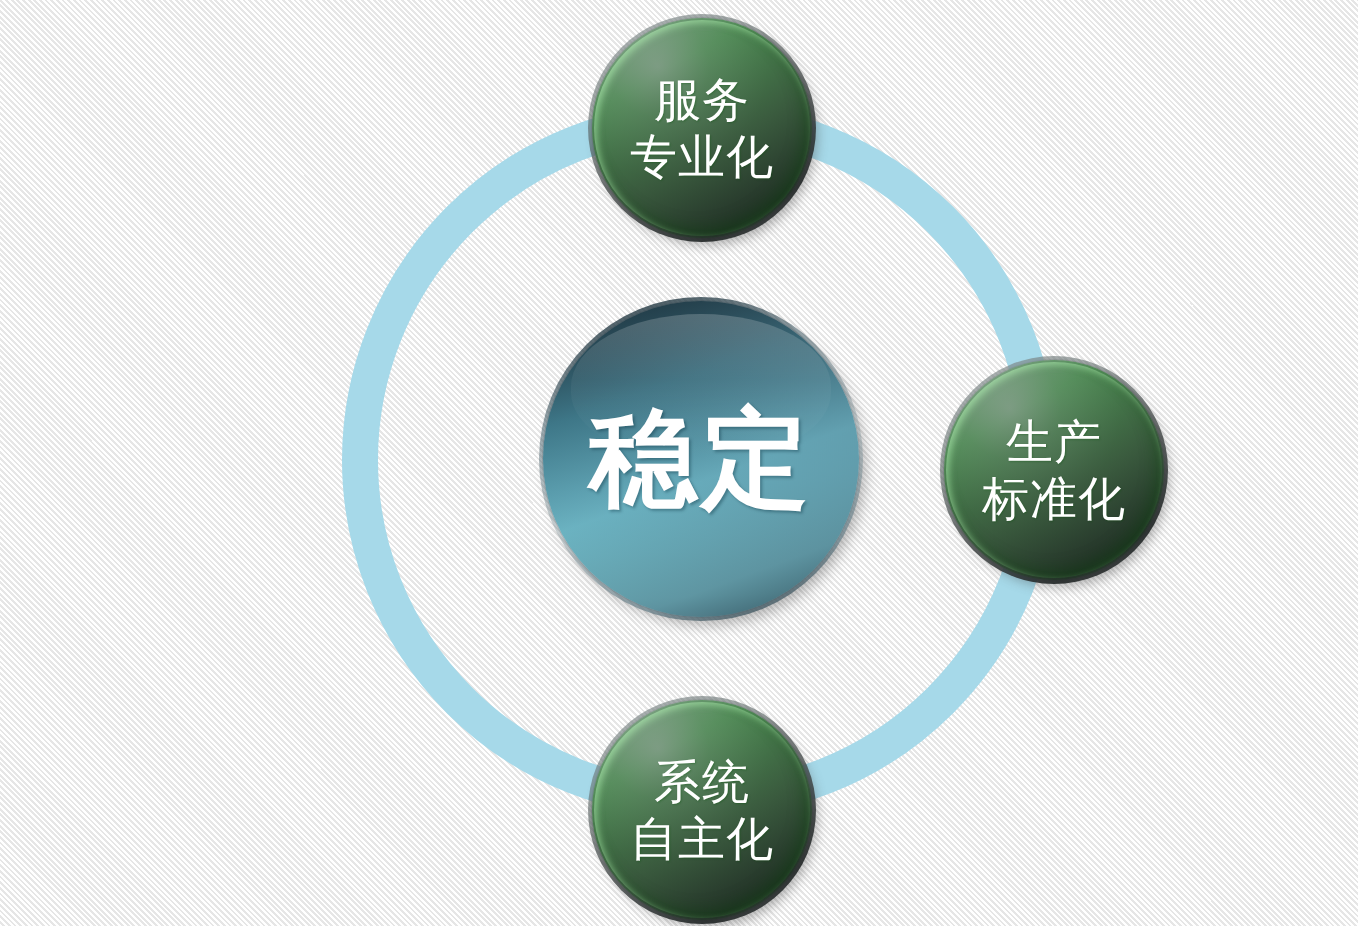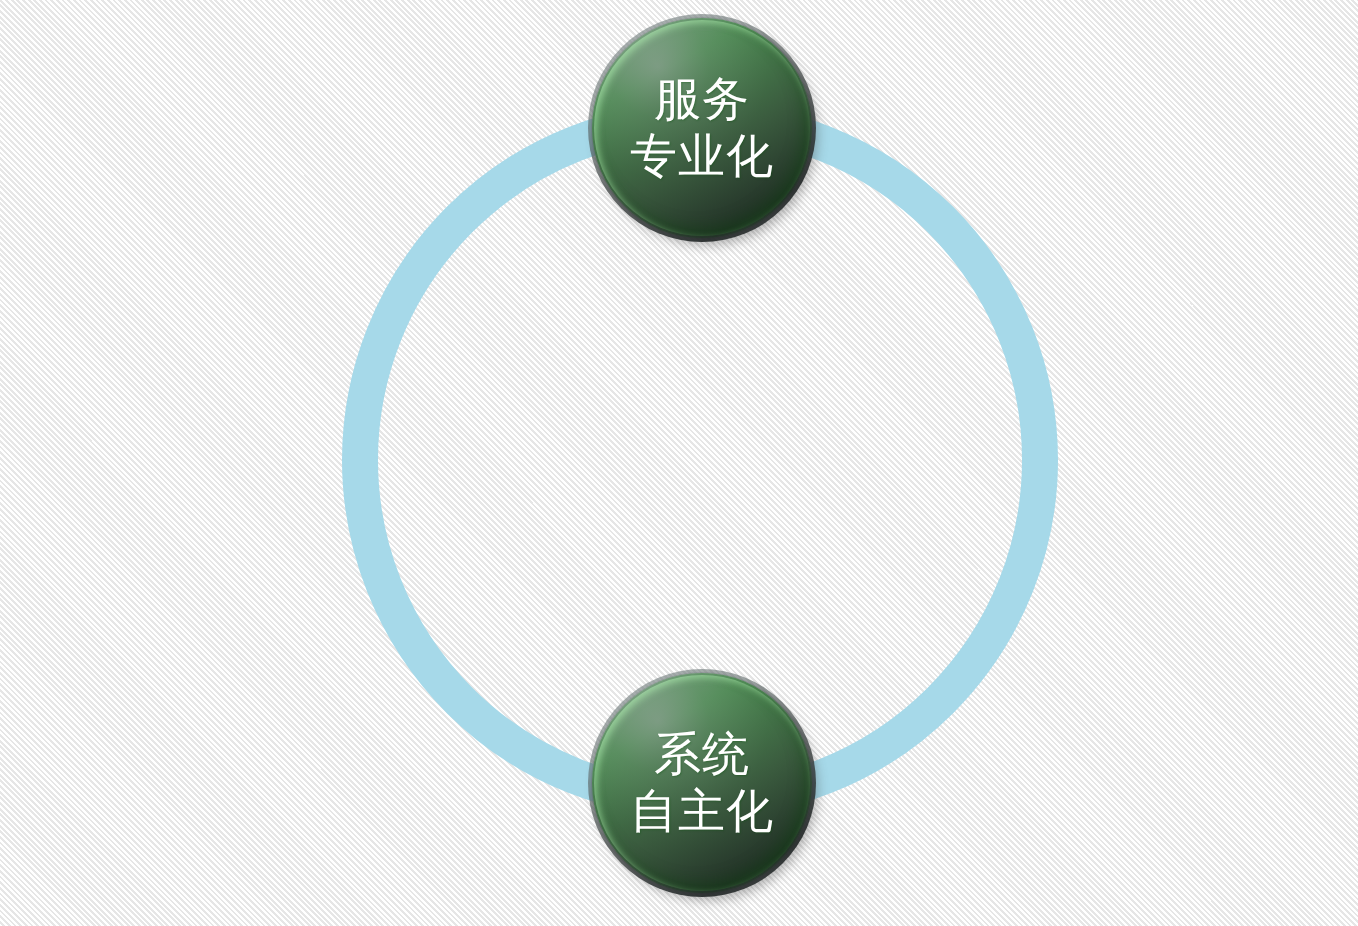--- a/index.html
+++ b/index.html
@@ -160,49 +160,56 @@
     background: transparent;
     box-shadow:
       inset 3px 3px 7px rgba(190,255,190,0.55),
       inset -6px -8px 16px rgba(0,70,0,0.30);
     pointer-events: none;
   }
   .node-label {
     position: relative;
     z-index: 5;
     color: #ffffff;
-    font-family: Liberation Serif, serif;
+    font-family: Liberation Sans, sans-serif;
     font-size: 47px;
     line-height: 1.22;
     text-align: center;
     white-space: pre-line;
     letter-spacing: 1px;
     text-shadow: 1px 1px 2px rgba(0,80,0,0.30);
   }
 
   #node-top    { left: 592px; top: 18px;  }
   #node-right  { left: 944px; top: 360px; }
-  #node-bottom { left: 592px; top: 673px; }
+  #node-bottom { left: 592px; top: 700px; }
   #node-left   { left: 262px; top: 358px; }
 </style>
 </head>
 <body>
 
 <div id="stage">
 
   <svg class="ring-wrap" viewBox="0 0 1358 926">
     <circle cx="700" cy="460" r="340" fill="none" stroke="#a6d9e9" stroke-width="36"></circle>
   </svg>
 
+  <div class="center-node">
+    <span class="center-label">稳定</span>
+  </div>
 
   <div class="node" id="node-top">
     <span class="node-label">服务
 专业化</span>
   </div>
 
+  <div class="node" id="node-right">
+    <span class="node-label">生产
+标准化</span>
+  </div>
 
   <div class="node" id="node-bottom">
     <span class="node-label">系统
 自主化</span>
   </div>
 
 
 </div>
 
 </body></html>

